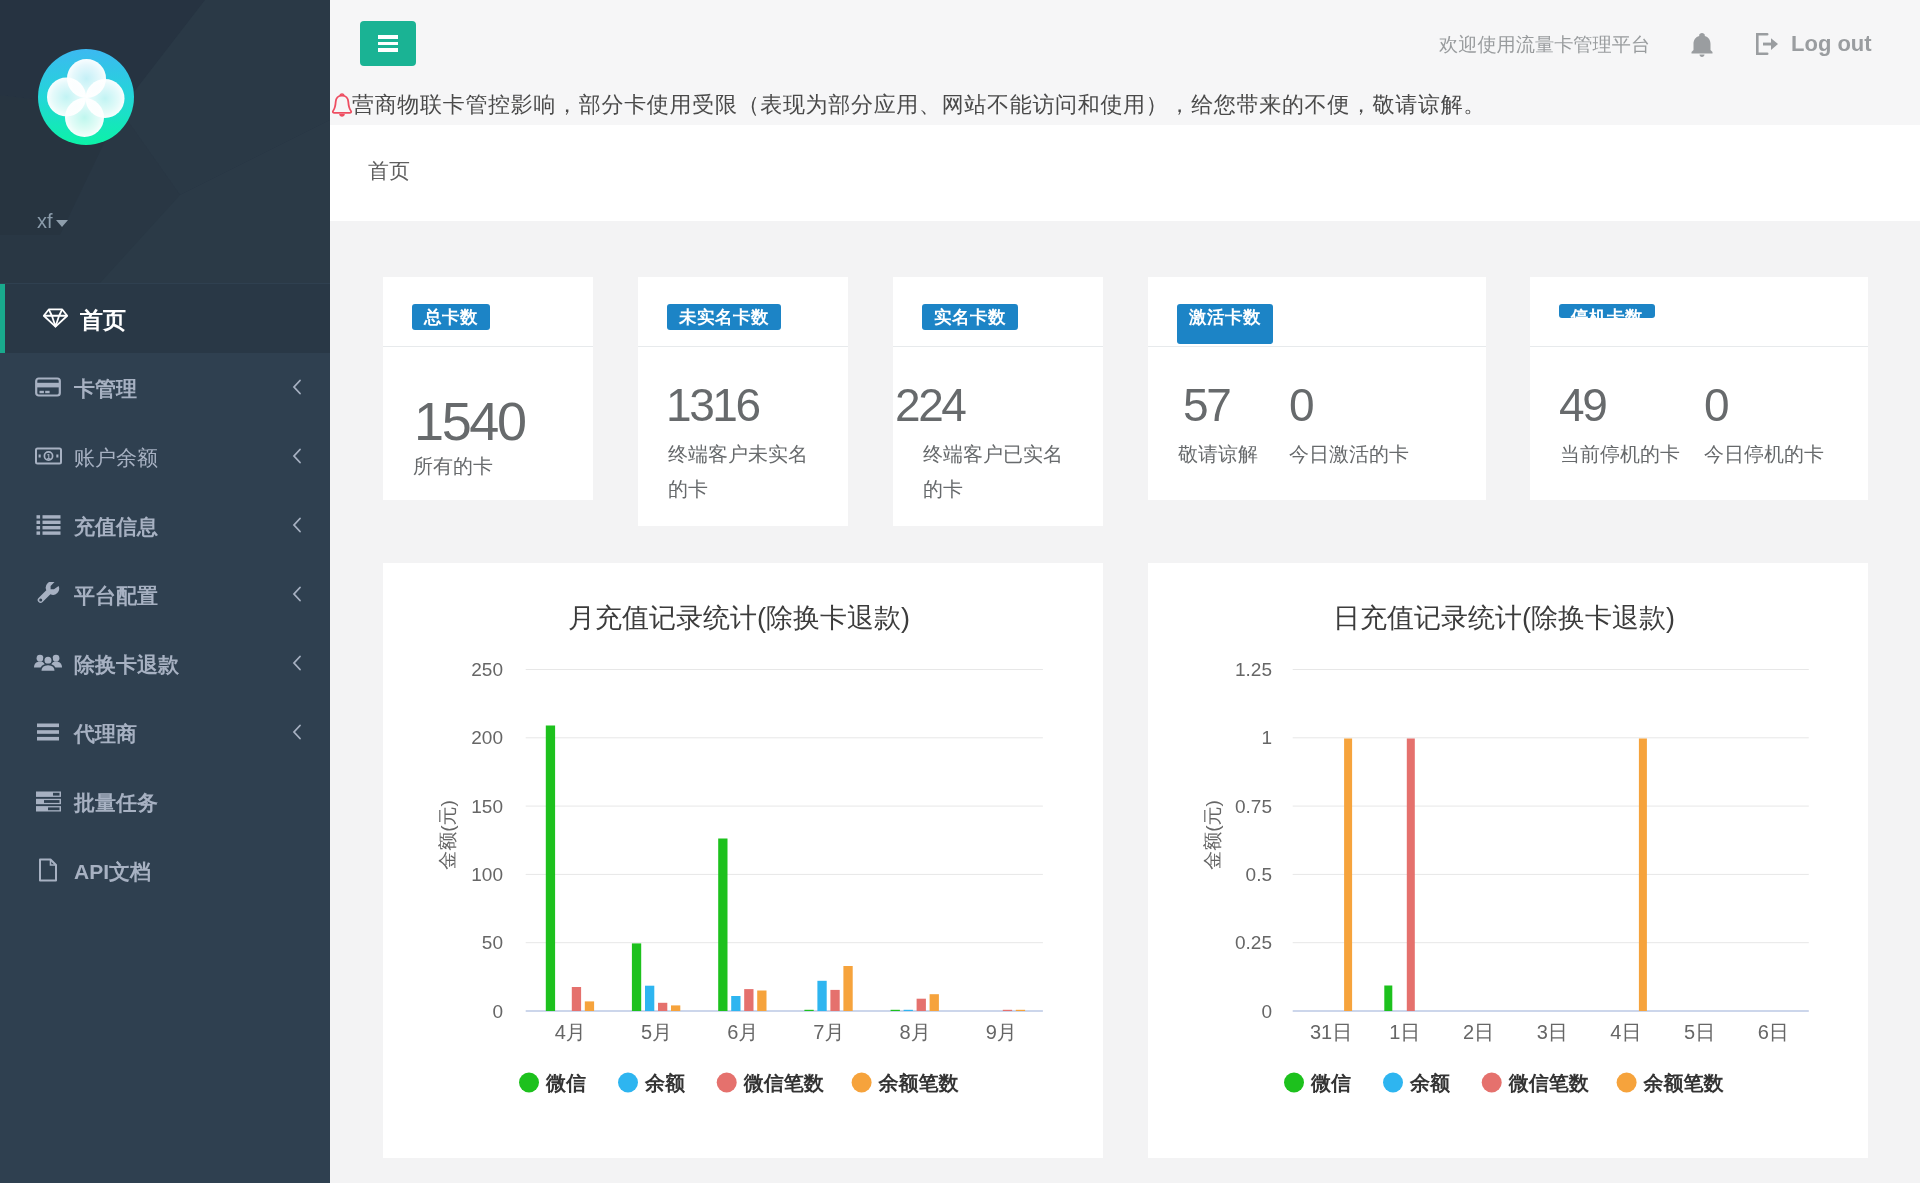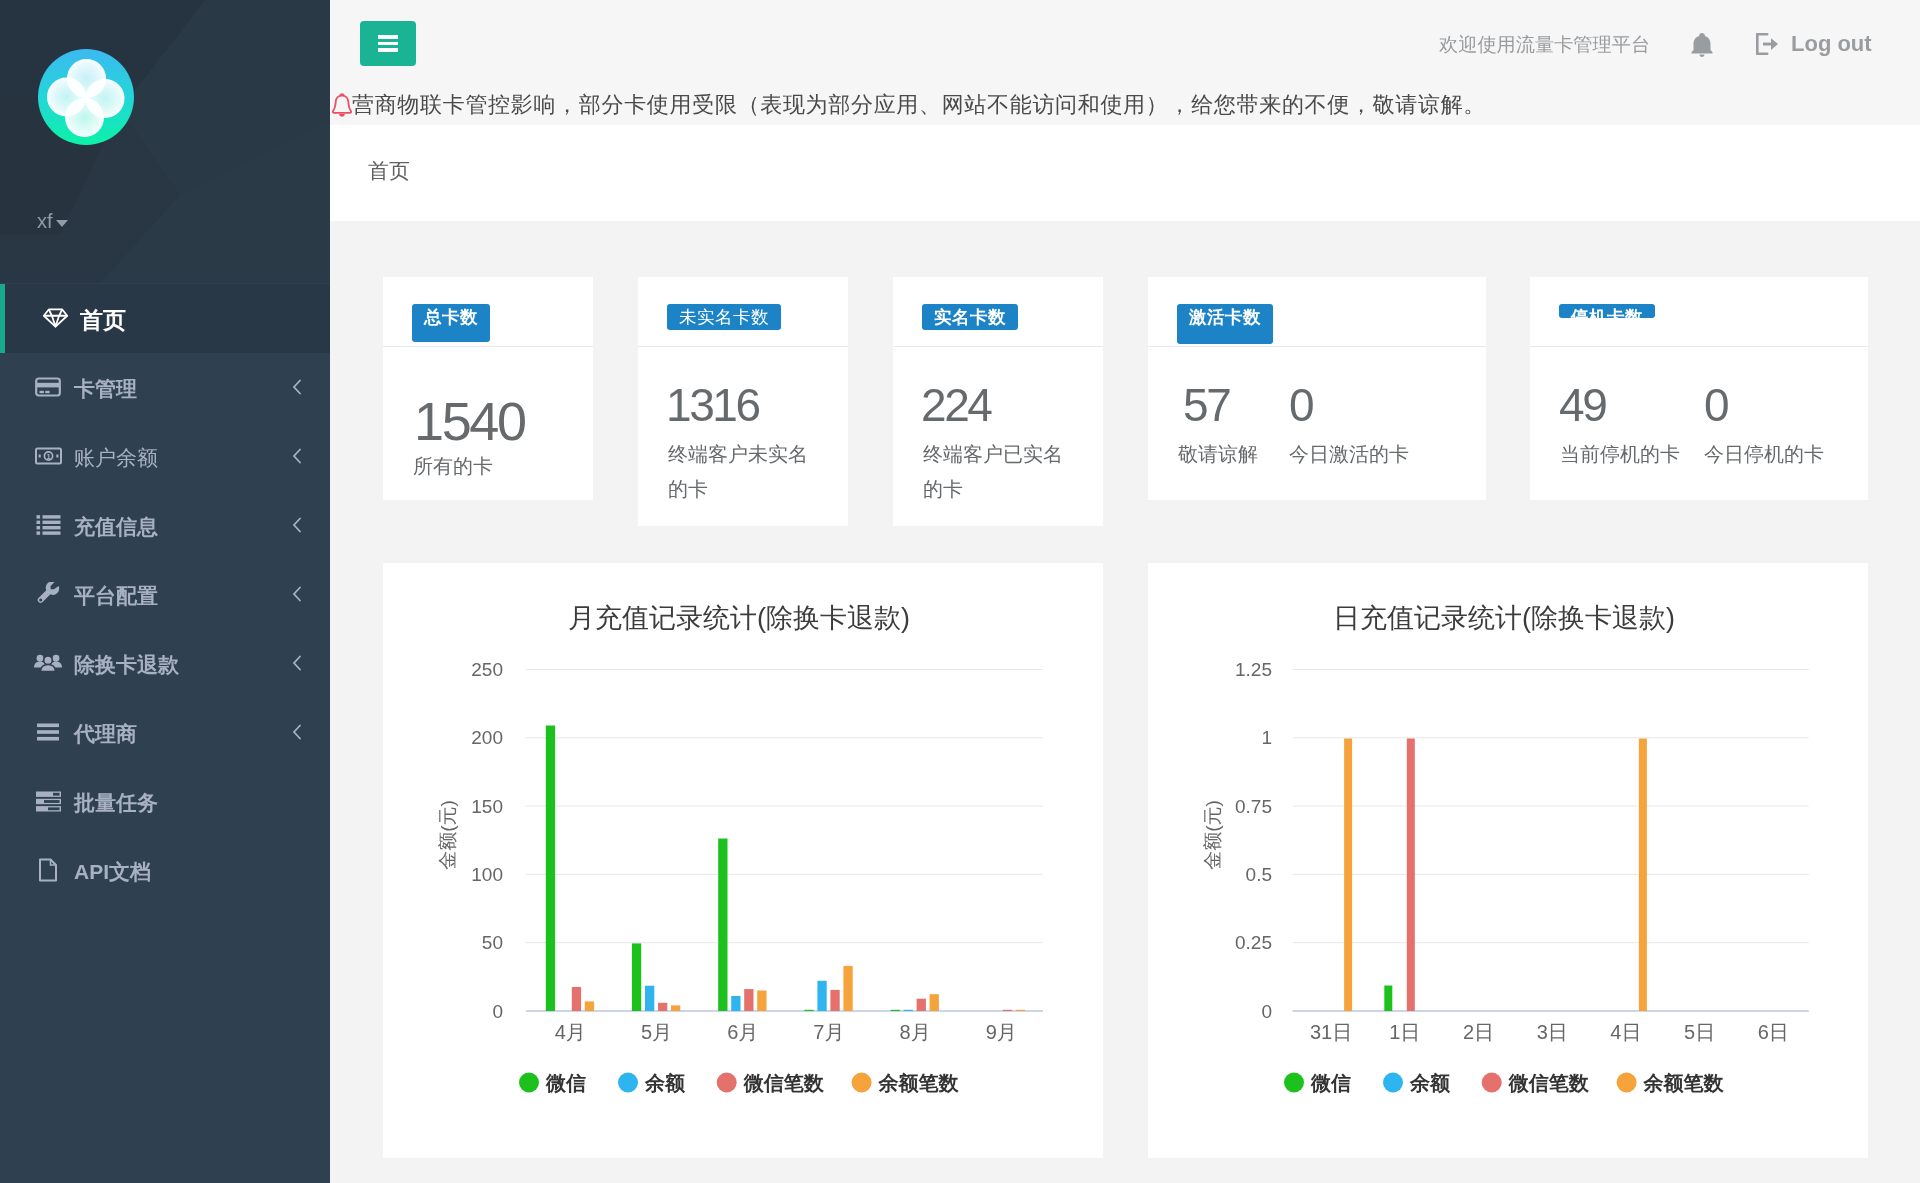--- a/index.html
+++ b/index.html
@@ -156,32 +156,32 @@
     </g>
 </svg>
 <div class="abs" style="left:74px;top:788.8px;font-size:21px;font-weight:bold;color:#a7b1c2;">批量任务</div>
 <svg width="20" height="24" viewBox="0 0 20 24" style="position:absolute;left:38.0px;top:858.0px">
 <path fill="none" stroke="#a7b1c2" stroke-width="2" stroke-linejoin="round" d="M2 1.5 H12.5 L18 7 V22.5 H2 Z"></path>
 <path fill="none" stroke="#a7b1c2" stroke-width="1.6" d="M12.5 1.5 V7 H18"></path>
 </svg>
 <div class="abs" style="left:74px;top:857.8px;font-size:21px;font-weight:bold;color:#a7b1c2;">API文档</div>
 <div class="abs" style="left:383px;top:277px;width:210px;height:223px;background:#ffffff;"></div>
 <div class="abs" style="left:383px;top:346px;width:210px;height:0;border-top:1px solid #e7eaec;"></div>
-<div class="abs" style="left:412px;top:304px;height:38px;line-height:26px;padding:0 12px;background:#1c84c6;border-radius:3px;color:#ffffff;font-size:17.5px;font-weight:bold;letter-spacing:0.5px;">总卡数</div>
+<div class="abs" style="left:412px;top:304px;height:26px;line-height:26px;padding:0 12px;background:#1c84c6;border-radius:3px;color:#ffffff;font-size:17.5px;font-weight:bold;letter-spacing:0.5px;">总卡数</div>
 <div class="abs" style="left:414px;top:398px;font-size:54px;line-height:46px;letter-spacing:-2.4px;color:#676a6c;">1540</div>
 <div class="abs" style="left:413px;top:437px;width:150px;font-size:20px;line-height:35px;color:#676a6c;margin-top:12px;">所有的卡</div>
 <div class="abs" style="left:638px;top:277px;width:210px;height:249px;background:#ffffff;"></div>
 <div class="abs" style="left:638px;top:346px;width:210px;height:0;border-top:1px solid #e7eaec;"></div>
-<div class="abs" style="left:667px;top:304px;height:26px;line-height:26px;padding:0 12px;background:#1c84c6;border-radius:3px;color:#ffffff;font-size:17.5px;font-weight:normal;letter-spacing:0.5px;">未实名卡数</div>
+<div class="abs" style="left:667px;top:304px;height:26px;line-height:26px;padding:0 12px;background:#1c84c6;border-radius:3px;color:#ffffff;font-size:17.5px;font-weight:bold;letter-spacing:0.5px;">未实名卡数</div>
 <div class="abs" style="left:666px;top:382px;font-size:46px;line-height:46px;letter-spacing:-2.4px;color:#676a6c;">1316</div>
 <div class="abs" style="left:668px;top:437px;width:150px;font-size:20px;line-height:35px;color:#676a6c;">终端客户未实名 的卡</div>
 <div class="abs" style="left:893px;top:277px;width:210px;height:249px;background:#ffffff;"></div>
 <div class="abs" style="left:893px;top:346px;width:210px;height:0;border-top:1px solid #e7eaec;"></div>
 <div class="abs" style="left:922px;top:304px;height:26px;line-height:26px;padding:0 12px;background:#1c84c6;border-radius:3px;color:#ffffff;font-size:17.5px;font-weight:bold;letter-spacing:0.5px;">实名卡数</div>
-<div class="abs" style="left:921px;top:382px;font-size:46px;line-height:46px;letter-spacing:-2.4px;color:#676a6c;">224</div>
+<div class="abs" style="left:895px;top:382px;font-size:46px;line-height:46px;letter-spacing:-2.4px;color:#676a6c;">224</div>
 <div class="abs" style="left:923px;top:437px;width:150px;font-size:20px;line-height:35px;color:#676a6c;">终端客户已实名 的卡</div>
 <div class="abs" style="left:1148px;top:277px;width:338px;height:223px;background:#ffffff;"></div>
 <div class="abs" style="left:1148px;top:346px;width:338px;height:0;border-top:1px solid #e7eaec;"></div>
 <div class="abs" style="left:1177px;top:304px;height:40px;line-height:26px;padding:0 12px;background:#1c84c6;border-radius:3px;color:#ffffff;font-size:17.5px;font-weight:bold;letter-spacing:0.5px;">激活卡数</div>
 <div class="abs" style="left:1177px;top:382px;font-size:46px;line-height:46px;letter-spacing:-2.4px;color:#676a6c;margin-left:6px;">57</div>
 <div class="abs" style="left:1178px;top:437px;width:150px;font-size:20px;line-height:35px;color:#676a6c;">敬请谅解</div>
 <div class="abs" style="left:1289px;top:382px;font-size:46px;line-height:46px;letter-spacing:-2.4px;color:#676a6c;">0</div>
 <div class="abs" style="left:1289px;top:437px;width:150px;font-size:20px;line-height:35px;color:#676a6c;">今日激活的卡</div>
 <div class="abs" style="left:1530px;top:277px;width:338px;height:223px;background:#ffffff;"></div>
 <div class="abs" style="left:1530px;top:346px;width:338px;height:0;border-top:1px solid #e7eaec;"></div>

